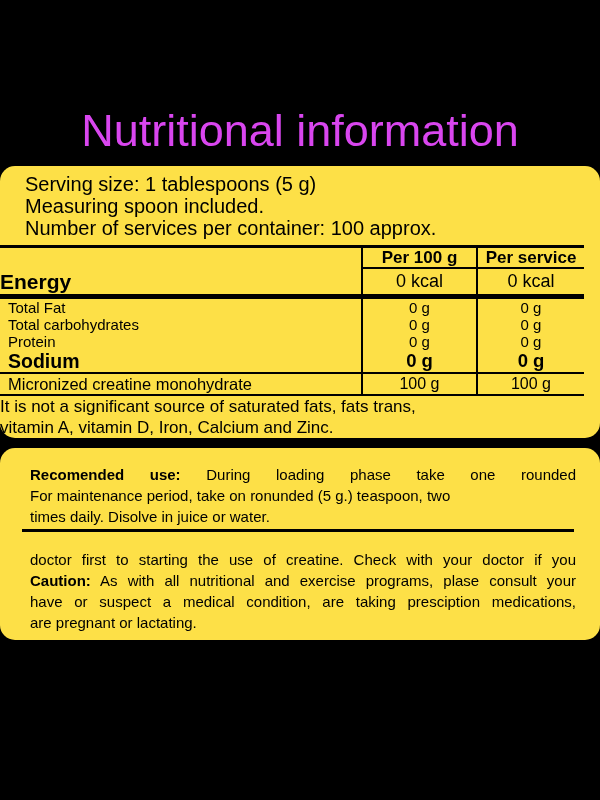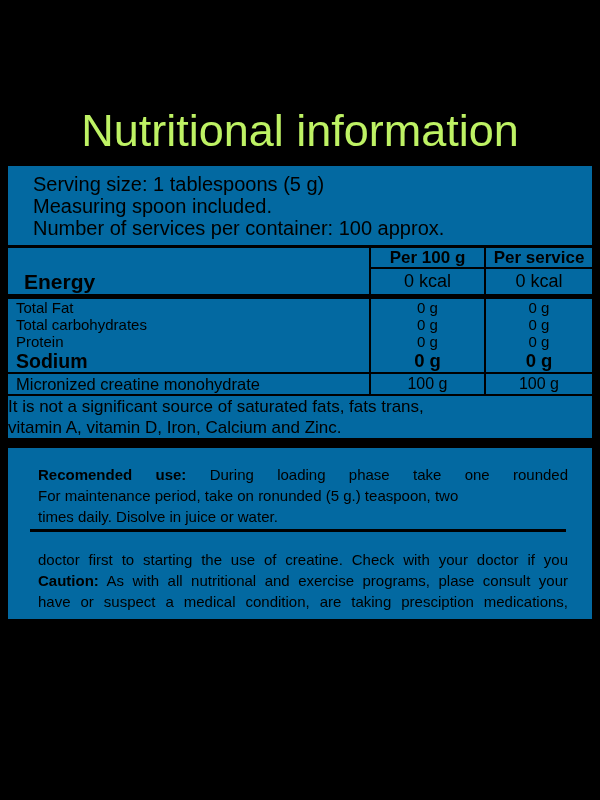--- a/index.html
+++ b/index.html
@@ -7,29 +7,30 @@
     width: 600px; height: 800px;
     background: #000000;
     font-family: "Liberation Sans", "DejaVu Sans", sans-serif;
     color: #000000;
     overflow: hidden;
   }
   .title {
     margin: 0;
     padding: 106px 0 10px 0;
     text-align: center;
-    color: #bef264;
+    color: #d946ef;
     font-size: 45px;
     font-weight: 400;
     line-height: 50px;
     letter-spacing: 0px;
   }
   .panel {
-    margin: 0 8px;
-    background: #0369a1;
+    margin: 0 0;
+    background: #fde047;
+    border-radius: 15px;
   }
   .panel-1 { padding-top: 7px; }
   .serving {
     padding-left: 25px;
     font-size: 20px;
     line-height: 22px;
     margin-bottom: 6px;
   }
   table.nutri {
     border-collapse: collapse;
@@ -42,21 +43,21 @@
   .val { text-align: center; vertical-align: middle; }
   .r-head th {
     font-size: 17px; font-weight: bold;
     line-height: 19px; padding: 2px 0 3px 0;
     border-bottom: 2px solid #000;
   }
   .r-energy td {
     border-bottom: 5px solid #000;
     padding: 3px 0;
   }
-  .r-energy .lbl { font-size: 21px; font-weight: bold; line-height: 25px; padding-left: 16px; }
+  .r-energy .lbl { font-size: 21px; font-weight: bold; line-height: 25px; padding-left: 0; }
   .r-energy .val { font-size: 18px; line-height: 25px; }
   .r-nut .lbl { font-size: 15px; line-height: 17px; padding-left: 8px; }
   .r-nut .val { font-size: 15px; line-height: 17px; }
   .r-nut-first td { padding-top: 3px; }
   .r-sodium td { padding-bottom: 3px; border-bottom: 2px solid #000; }
   .r-sodium .lbl { font-size: 19.5px; font-weight: bold; line-height: 22px; }
   .r-sodium .val { font-size: 18.5px; font-weight: bold; line-height: 22px; }
   .r-ingredient td { border-bottom: 2px solid #000; padding: 2px 0; }
   .r-ingredient .lbl { font-size: 16.5px; line-height: 20px; padding-left: 8px; }
   .r-ingredient .val { font-size: 16px; line-height: 20px; }
@@ -158,14 +159,15 @@
     <div class="pline">For maintenance period, take on ronunded (5 g.) teaspoon, two</div>
     <div class="pline">times daily. Disolve in juice or water.</div>
   </div>
 
   <hr class="divider">
 
   <div class="caution-block">
     <div class="jline">doctor first to starting the use of creatine. Check with your doctor if you</div>
     <div class="jline"><strong>Caution:</strong> <span>As with all nutritional and exercise  programs, plase consult your</span></div>
     <div class="jline">have or suspect a medical condition, are taking presciption medications,</div>
+    <div class="pline">are pregnant or lactating.</div>
   </div>
 </div>
 
 </body></html>

